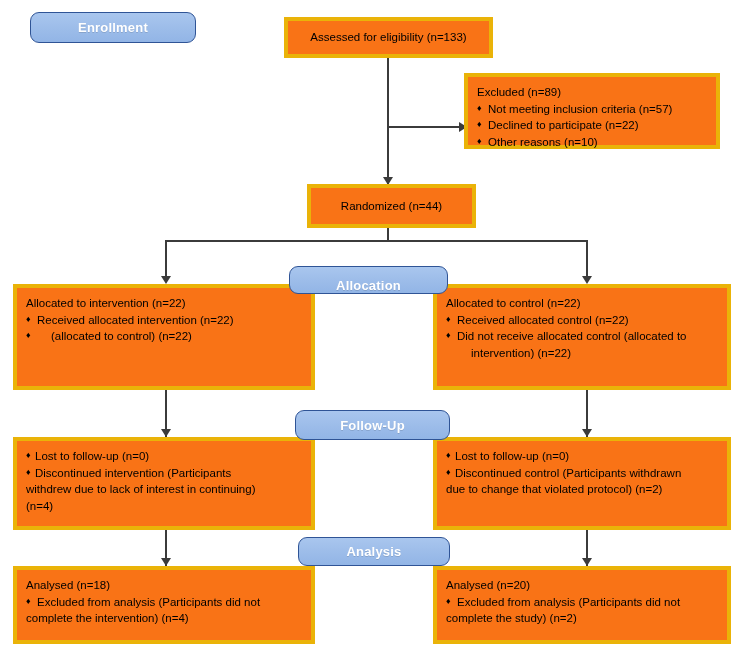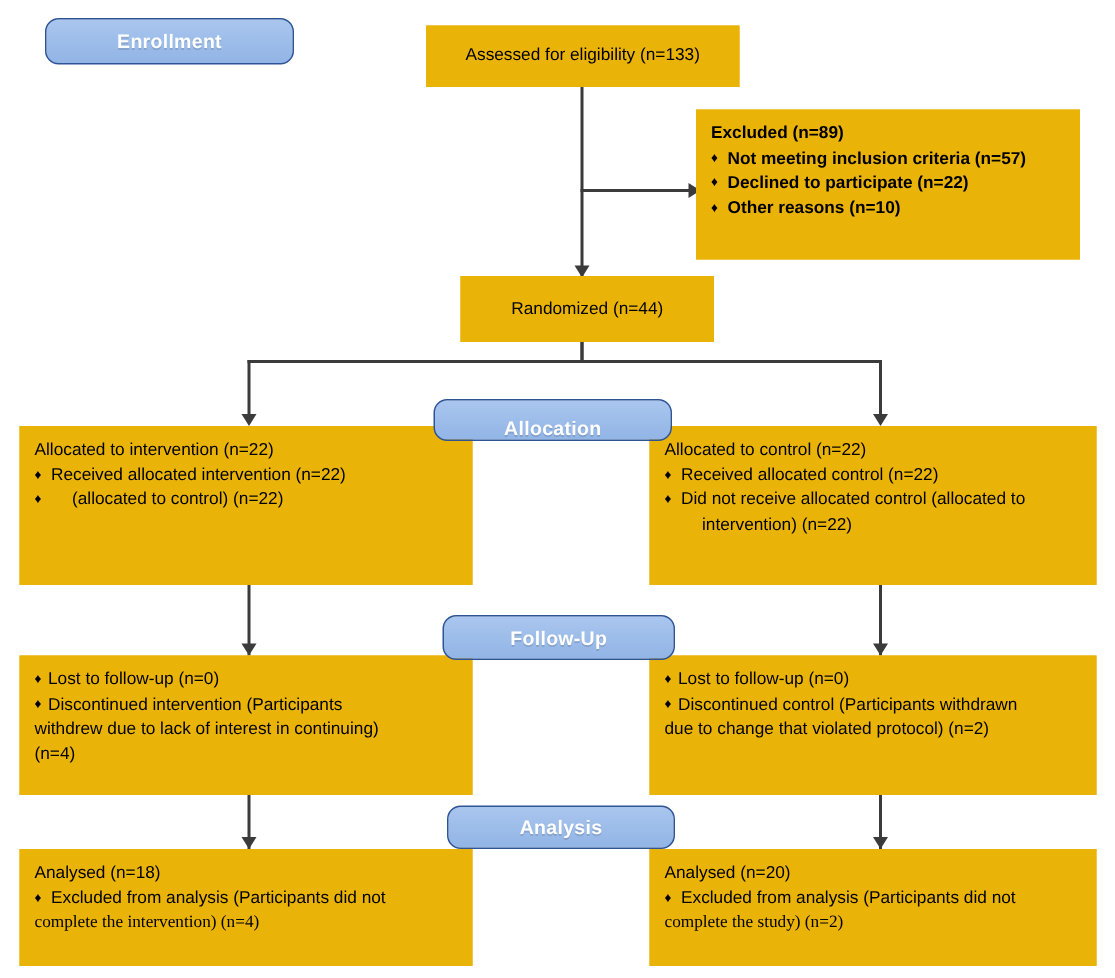--- a/index.html
+++ b/index.html
@@ -17,22 +17,22 @@
     width: 743px;
     height: 652px;
     background: #ffffff;
     overflow: hidden;
   }
 
   
   .box {
     position: absolute;
     box-sizing: border-box;
-    border: 1px solid #eab308;
-    background: #eab308;
+    border: 4px solid #eab308;
+    background: #f97316;
     font-size: 11.5px;
     line-height: 1.45;
     color: #000000;
     padding: 7px 9px;
     z-index: 3;
   }
   .box.center {
     display: flex;
     align-items: center;
     justify-content: center;
@@ -67,21 +67,20 @@
     left: 0;
   }
   .box li .cont {
     display: block;
   }
   .box li .cont.indent {
     padding-left: 14px;
   }
   .box li .cont.noindent {
     margin-left: -11px;
-    font-family: Liberation Serif, serif;
   }
   .box li .cont.noindent2 {
     margin-left: -9px;
   }
 
   
   .pill {
     position: absolute;
     box-sizing: border-box;
     border: 1px solid #2F5496;
@@ -174,21 +173,21 @@
   <div class="vline" style="left:165px; top:529px; height:37px;"></div>
   <div class="arrow-down" style="left:161px; top:558px;"></div>
 
   <div class="vline" style="left:586px; top:529px; height:37px;"></div>
   <div class="arrow-down" style="left:582px; top:558px;"></div>
 
   <div class="box center" style="left:284px; top:17px; width:209px; height:41px;">
     <span class="title">Assessed for eligibility (n=133)</span>
   </div>
 
-  <div class="box" style="left:464px; top:73px; width:256px; height:100px;font-weight:bold;">
+  <div class="box" style="left:464px; top:73px; width:256px; height:76px;">
     <span class="title">Excluded (n=89)</span>
     <ul>
       <li>
         <span class="bullet">♦</span>
         <span>Not meeting inclusion criteria (n=57)</span>
       </li>
       <li>
         <span class="bullet">♦</span>
         <span>Declined to participate (n=22)</span>
       </li>

